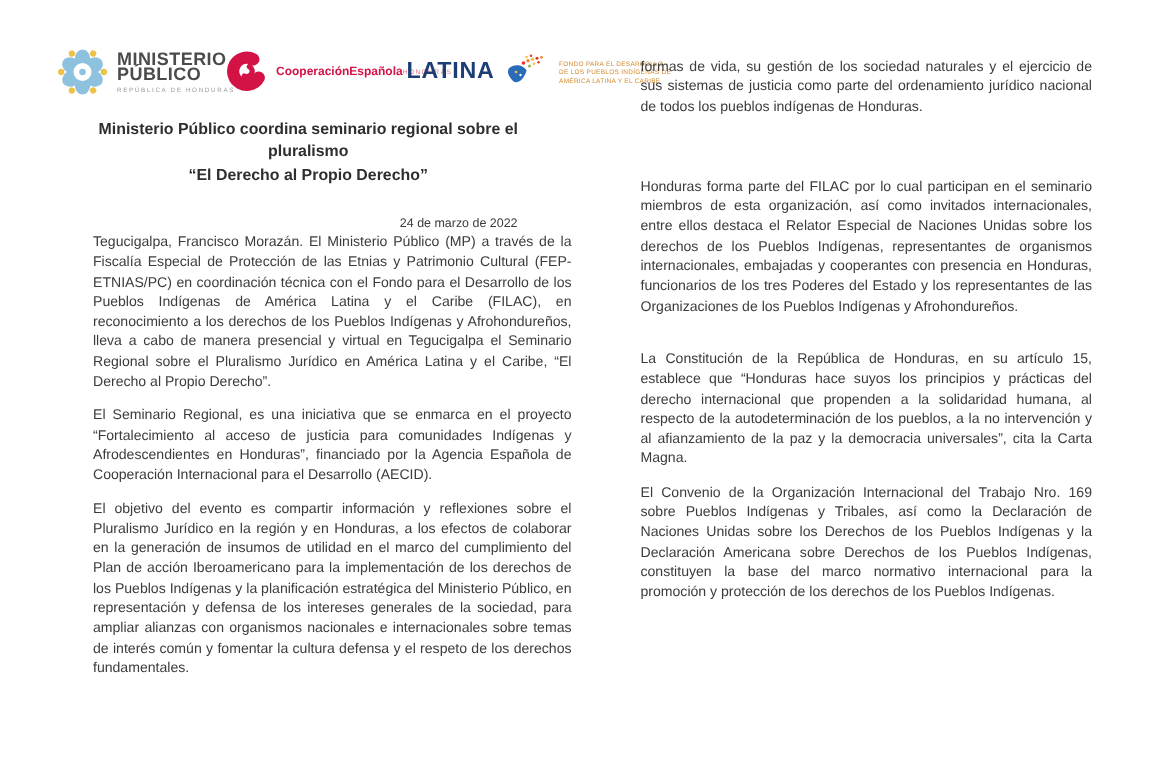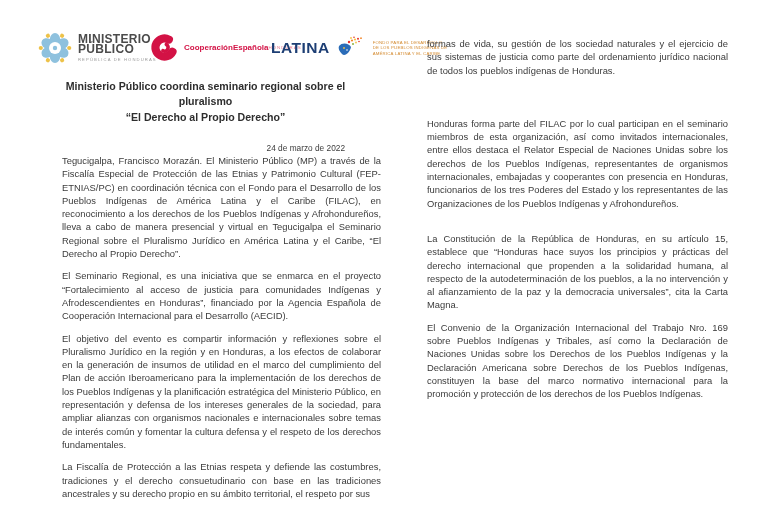--- a/index.html
+++ b/index.html
@@ -107,21 +107,20 @@
   <div class="title-block">
     <div class="doc-title">Ministerio Público coordina seminario regional sobre el pluralismo</div>
     <div class="doc-subtitle">“El Derecho al Propio Derecho”</div>
     <div class="doc-date">24 de marzo de 2022</div>
   </div>
 
   <div class="col col-left">
     <p>Tegucigalpa, Francisco Morazán. El Ministerio Público (MP) a través de la Fiscalía Especial de Protección de las Etnias y Patrimonio Cultural (FEP-ETNIAS/PC) en coordinación técnica con el Fondo para el Desarrollo de los Pueblos Indígenas de América Latina y el Caribe (FILAC), en reconocimiento a los derechos de los Pueblos Indígenas y Afrohondureños, lleva a cabo de manera presencial y virtual en Tegucigalpa  el Seminario Regional sobre el Pluralismo Jurídico en América Latina y el Caribe, “El Derecho al Propio Derecho”.</p>
     <p>El Seminario Regional, es una iniciativa que se enmarca en el proyecto “Fortalecimiento al acceso de justicia para comunidades Indígenas y Afrodescendientes en Honduras”, financiado por la Agencia Española de Cooperación Internacional para el Desarrollo (AECID).</p>
     <p>El objetivo del evento es compartir información y reflexiones sobre el Pluralismo Jurídico en la región y en Honduras, a los efectos de colaborar en la generación de insumos de utilidad en el marco del cumplimiento del Plan de acción Iberoamericano para la implementación de los derechos de los Pueblos Indígenas y la planificación estratégica del Ministerio Público, en representación y defensa de los intereses generales de la sociedad, para ampliar alianzas con organismos nacionales e internacionales sobre temas de interés común y fomentar la cultura defensa y el respeto de los derechos fundamentales.</p>
-    <p>La Fiscalía de Protección a las Etnias respeta y defiende las costumbres, tradiciones y el derecho consuetudinario con base en las tradiciones ancestrales y su derecho propio en su ámbito territorial, el respeto por sus</p>
   </div>
 
   <div class="col col-right">
     <p class="sp-md">formas de vida, su gestión de los sociedad naturales y el ejercicio de sus sistemas de justicia como parte del ordenamiento jurídico nacional de todos los pueblos indígenas de Honduras.</p>
     <p class="sp-lg">Honduras forma parte del FILAC por lo cual participan en el seminario miembros de esta organización, así como invitados internacionales, entre ellos destaca el Relator Especial de Naciones Unidas sobre los derechos de los Pueblos Indígenas, representantes de organismos internacionales, embajadas y cooperantes con presencia en Honduras, funcionarios de los tres Poderes del Estado y los representantes de las Organizaciones de los Pueblos Indígenas y Afrohondureños.</p>
     <p>La Constitución de la República de Honduras, en su artículo 15, establece que “Honduras hace suyos los principios y prácticas del derecho internacional que propenden a la solidaridad humana, al respecto de la autodeterminación de los pueblos, a la no intervención y al afianzamiento de la paz y la democracia universales”, cita la Carta Magna.</p>
     <p>El Convenio de la Organización Internacional del Trabajo Nro. 169 sobre Pueblos Indígenas y Tribales, así como la Declaración de Naciones Unidas sobre los Derechos de los Pueblos Indígenas y la Declaración Americana sobre Derechos de los Pueblos Indígenas, constituyen la base del marco normativo internacional para la promoción y protección de los derechos de los Pueblos Indígenas.</p>
   </div>
 
 </div>

